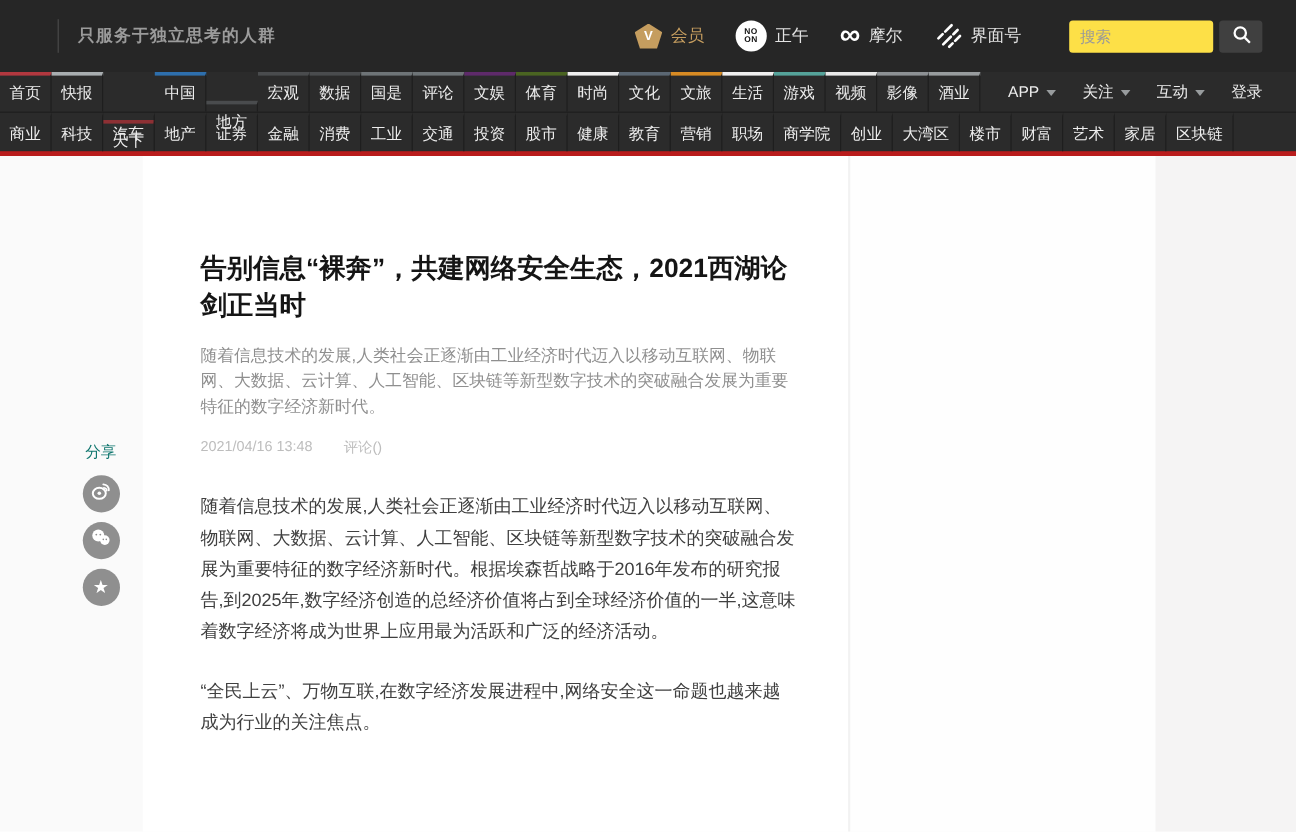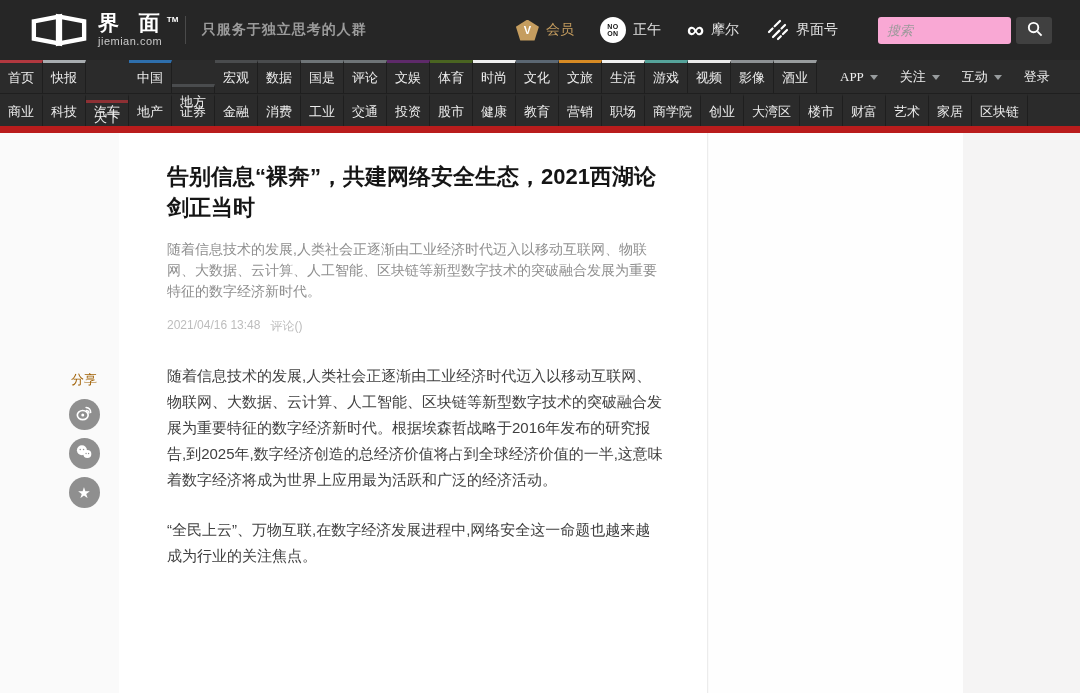--- a/index.html
+++ b/index.html
@@ -21,77 +21,65 @@
   .hdr-link.gold { color:#c59d5f; }
   .penta { width:23px; height:21px; background:#c59d5f;
     clip-path:polygon(50% 0%,100% 35%,81% 100%,19% 100%,0% 35%);
     display:flex; align-items:center; justify-content:center;
     color:#fff; font-size:11px; font-weight:bold; }
   .noon-c { width:26px; height:26px; border-radius:50%; background:#fff; color:#111;
     display:flex; flex-direction:column; align-items:center; justify-content:center;
     font-size:7px; font-weight:bold; line-height:7px; letter-spacing:.5px; }
   .moer-c { color:#fff; font-size:24px; font-weight:bold; line-height:20px; }
   .search-box { display:flex; align-items:center; margin-left:14px; }
-  .search-input { width:133px; height:27px; border:none; border-radius:3px; background:#f9a8d4;
-    font-size:13px; padding:0 9px; color:#333; outline:none;font-style:italic; }
+  .search-input { width:120px; height:27px; border:none; border-radius:3px; background:#fde047;
+    font-size:13px; padding:0 9px; color:#333; outline:none; }
   .search-input::placeholder { color:#999; }
   .search-btn { width:36px; height:27px; margin-left:5px; background:#404040; border:none;
     border-radius:3px; display:flex; align-items:center; justify-content:center; cursor:pointer; }
 
   
-  .nav { background:#2b2b2b; border-bottom:7px solid #b91c1c;font-family:Liberation Serif, serif; }
+  .nav { background:#2b2b2b; border-bottom:4px solid #b91c1c; }
   .nav-row { display:flex; align-items:stretch; height:33px; }
   .nav-row + .nav-row { border-top:1px solid #1f1f1f; }
   .cells { display:flex; }
   .nav-cell { display:inline-block; padding:0 8px; font-size:13px; color:#ededed;
     line-height:29px; border-top:3px solid transparent; border-right:1px solid #1e1e1e;
     text-decoration:none; cursor:pointer; white-space:nowrap; }
   .extras { display:flex; align-items:center; gap:4px; margin-left:14px; }
   .nav-extra { display:flex; align-items:center; color:#ededed; font-size:13px;
     padding:0 9px; cursor:pointer; text-decoration:none; }
   .chev { width:0; height:0; border-left:4px solid transparent; border-right:4px solid transparent;
     border-top:5px solid #989c9e; display:inline-block; margin-left:6px; margin-top:2px; }
 
   
   .page { position:relative; height:566px; background:#fafafa; }
   .article { position:absolute; left:119px; top:0; bottom:0; width:589px; background:#fff;
     border-right:1px solid #ececec; padding:0 44px 0 48px; overflow:hidden; }
   .right-white { position:absolute; left:709px; right:117px; top:0; bottom:0; background:#fefefe; }
   .right-gray { position:absolute; right:0; width:117px; top:0; bottom:0; background:#f5f4f4; }
 
-  .a-title { margin-top:28px; font-size:22px; font-weight:bold; color:#151515; line-height:31px; }
+  .a-title { margin-top:78px; font-size:22px; font-weight:bold; color:#151515; line-height:31px; }
   .a-summary { margin-top:16px; font-size:14px; color:#8f8f8f; line-height:21px; }
-  .a-meta { margin-top:16px; display:flex; gap:10px; font-size:12px; color:#bdbdbd; }
+  .a-meta { margin-top:16px; display:flex; gap:26px; font-size:12px; color:#bdbdbd; }
   .a-body { margin-top:28px; }
   .a-body p { font-size:15px; color:#404040; line-height:26px; }
   .a-body p + p { margin-top:24px; }
 
   
   .share { position:absolute; left:64px; top:238px; width:40px; text-align:center; }
-  .share-label { font-size:13px; color:#a16207; margin-bottom:10px; }
+  .share-label { font-size:13px; color:#0f766e; margin-bottom:10px; }
   .share-btn { width:31px; height:31px; border-radius:50%; background:#8f8f8f; margin:0 auto 8px;
     display:flex; align-items:center; justify-content:center; cursor:pointer; }
   .share-btn .star { color:#fff; font-size:15px; line-height:15px; }
 </style>
 </head>
 <body>
 
 <div class="hdr">
-  <div class="logo-wrap">
-    <span class="logo-mark">
-      <svg width="58" height="36" viewBox="0 0 60 36">
-        <path d="M4 9 L31 4 L31 32 L4 27 Z" fill="none" stroke="#fff" stroke-width="4.5"></path>
-        <path d="M29 4 L56 9 L56 27 L29 32 Z" fill="none" stroke="#fff" stroke-width="4.5"></path>
-      </svg>
-    </span>
-    <span class="logo-txt">
-      <div class="logo-cn"><span>界 面</span><span class="logo-tm">TM</span></div>
-      <div class="logo-dom">jiemian.com</div>
-    </span>
-  </div>
   <span class="hdr-div"></span>
   <span class="tagline">只服务于独立思考的人群</span>
 
   <div class="hdr-right">
     <span class="hdr-link gold">
       <span class="penta">V</span>
       <span>会员</span>
     </span>
     <span class="hdr-link">
       <span class="noon-c">

